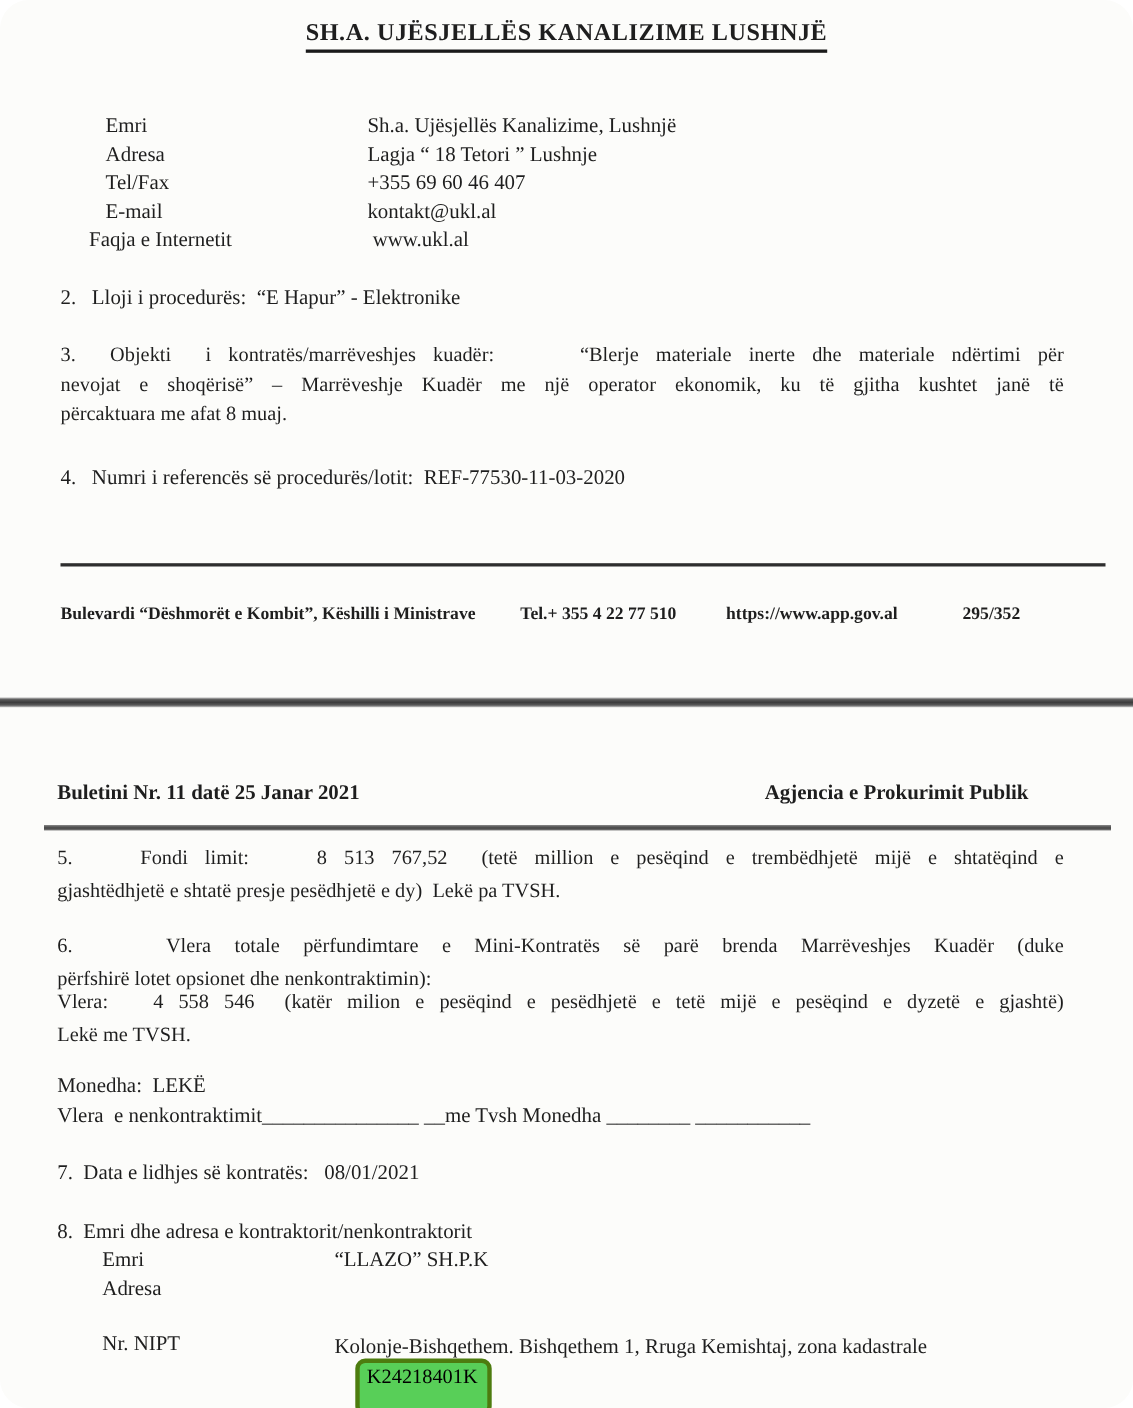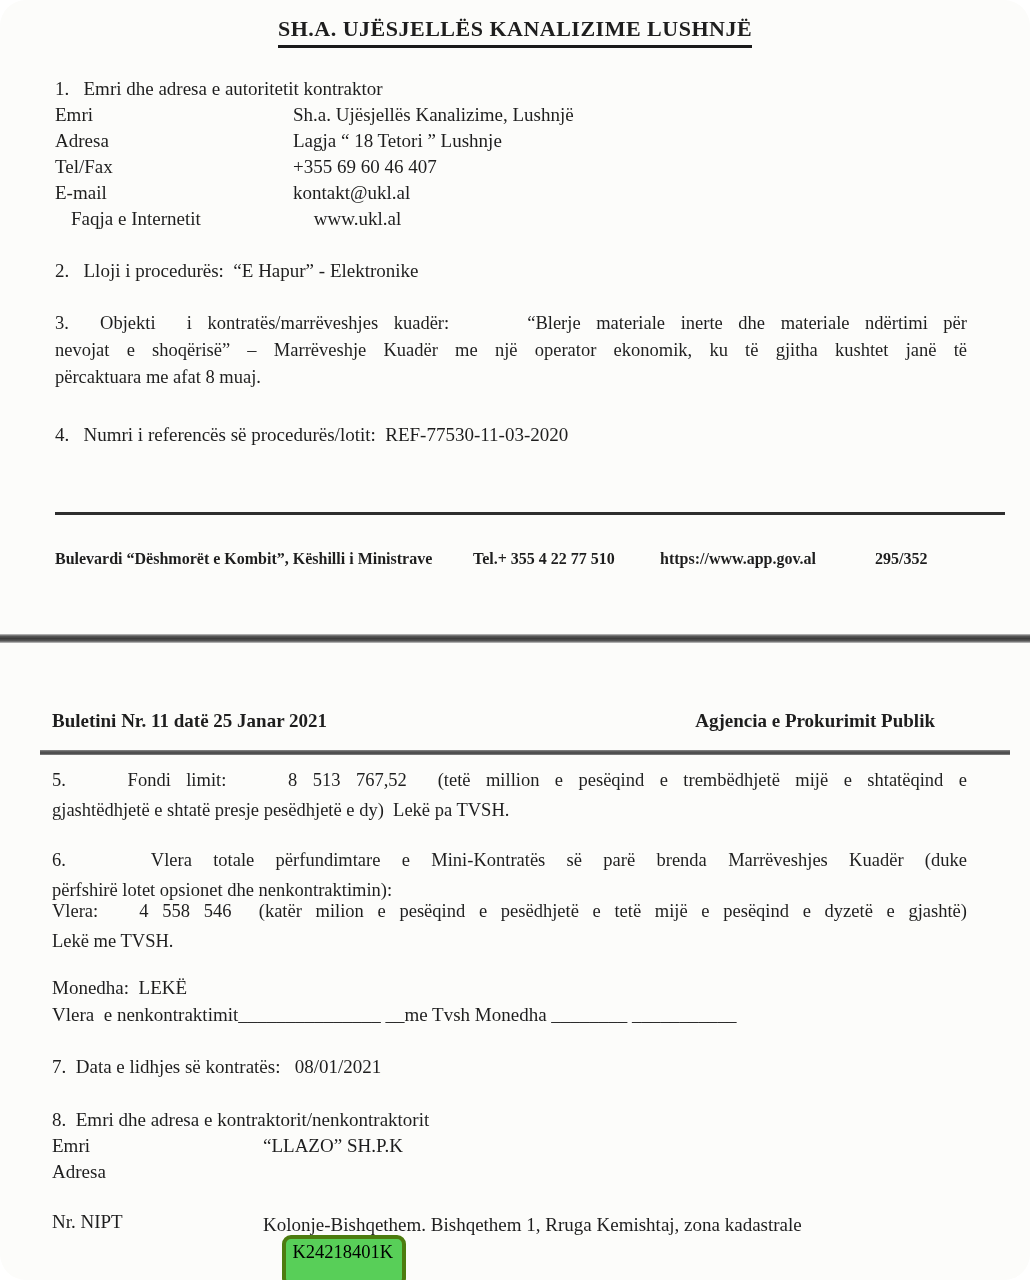--- a/index.html
+++ b/index.html
@@ -18,21 +18,21 @@
   }
   .line { font-size:19px; line-height:26px; white-space:pre-wrap; }
   .jwrap { }
   .jline {
     font-size:18.5px; line-height:27px; white-space:pre-wrap;
     text-align:justify; text-align-last:justify;
   }
   .jlast { font-size:18.5px; line-height:27px; white-space:pre-wrap; }
   .p2 .jline, .p2 .jlast { line-height:30px; }
   .row { position:absolute; display:flex; align-items:flex-start; }
-  .row .lbl { flex:none; font-size:19px; line-height:26px; white-space:pre; }
+  .row .lbl { flex:none; font-size:19px; line-height:26px; white-space:pre;margin-left:41px; }
   .row .val { font-size:19px; line-height:26px; white-space:pre-wrap;text-align:right; }
   .p1row .lbl { width:238px; }
   .p2row .lbl { width:211px; }
   .footer-rule { top:512px; left:55px; width:950px; height:3px; background:#2e2e2e; }
   .footer { top:550px; left:55px; width:960px; height:24px; font-weight:bold; font-size:16px; }
   .footer span { position:absolute; top:0; white-space:pre; }
   .f-address { left:0; }
   .f-tel { left:418px; }
   .f-url { left:605px;font-family:Liberation Serif, serif; }
   .f-page { left:820px; }
@@ -55,39 +55,38 @@
 </style>
 </head>
 <body>
 
 <div class="screen">
 
   <div class="abs doc-title">
     <span>SH.A. UJËSJELLËS KANALIZIME LUSHNJË</span>
   </div>
 
-  <div class="abs line" style="top:76px; left:55px;">1.   Emri dhe adresa e autoritetit kontraktor</div>
 
   <div class="row p1row" style="top:102px; left:55px;">
     <span class="lbl">Emri</span>
     <span class="val">Sh.a. Ujësjellës Kanalizime, Lushnjë</span>
   </div>
   <div class="row p1row" style="top:128px; left:55px;">
     <span class="lbl">Adresa</span>
     <span class="val">Lagja “ 18 Tetori ” Lushnje</span>
   </div>
   <div class="row p1row" style="top:154px; left:55px;">
     <span class="lbl">Tel/Fax</span>
     <span class="val">+355 69 60 46 407</span>
   </div>
   <div class="row p1row" style="top:180px; left:55px;">
     <span class="lbl">E-mail</span>
     <span class="val">kontakt@ukl.al</span>
   </div>
-  <div class="row p1row" style="top:206px; left:71px;">
+  <div class="row p1row" style="top:206px; left:40px;gap:15px;">
     <span class="lbl">Faqja e Internetit</span>
     <span class="val"> www.ukl.al</span>
   </div>
 
   <div class="abs line" style="top:258px; left:55px;">2.   Lloji i procedurës:  “E Hapur” - Elektronike</div>
 
   <div class="abs jwrap" style="top:310px; left:55px; width:912px;">
     <div class="jline">3.  Objekti  i kontratës/marrëveshjes kuadër:     “Blerje materiale inerte dhe materiale ndërtimi për</div>
     <div class="jline">nevojat e shoqërisë” – Marrëveshje Kuadër me një operator ekonomik, ku të gjitha kushtet janë të</div>
     <div class="jlast">përcaktuara me afat 8 muaj.</div>

